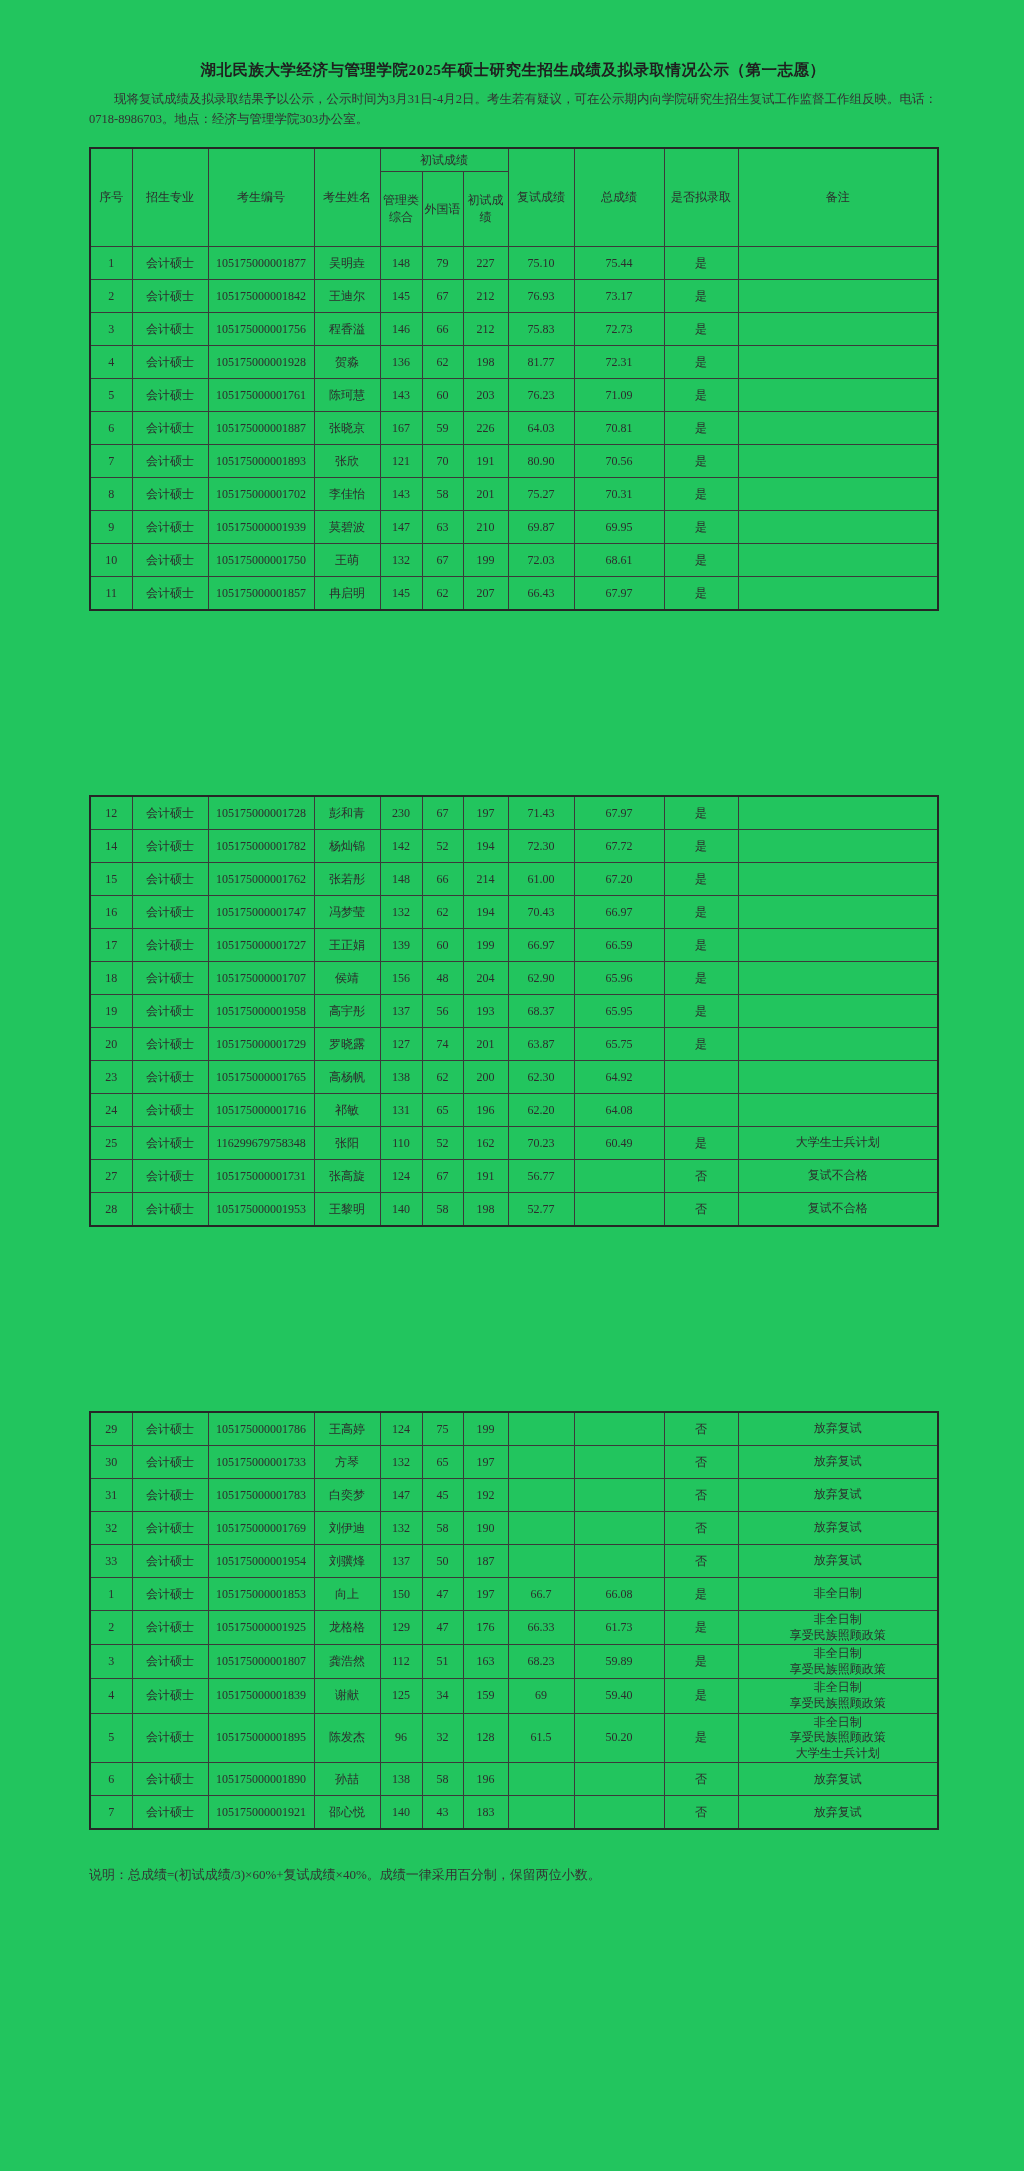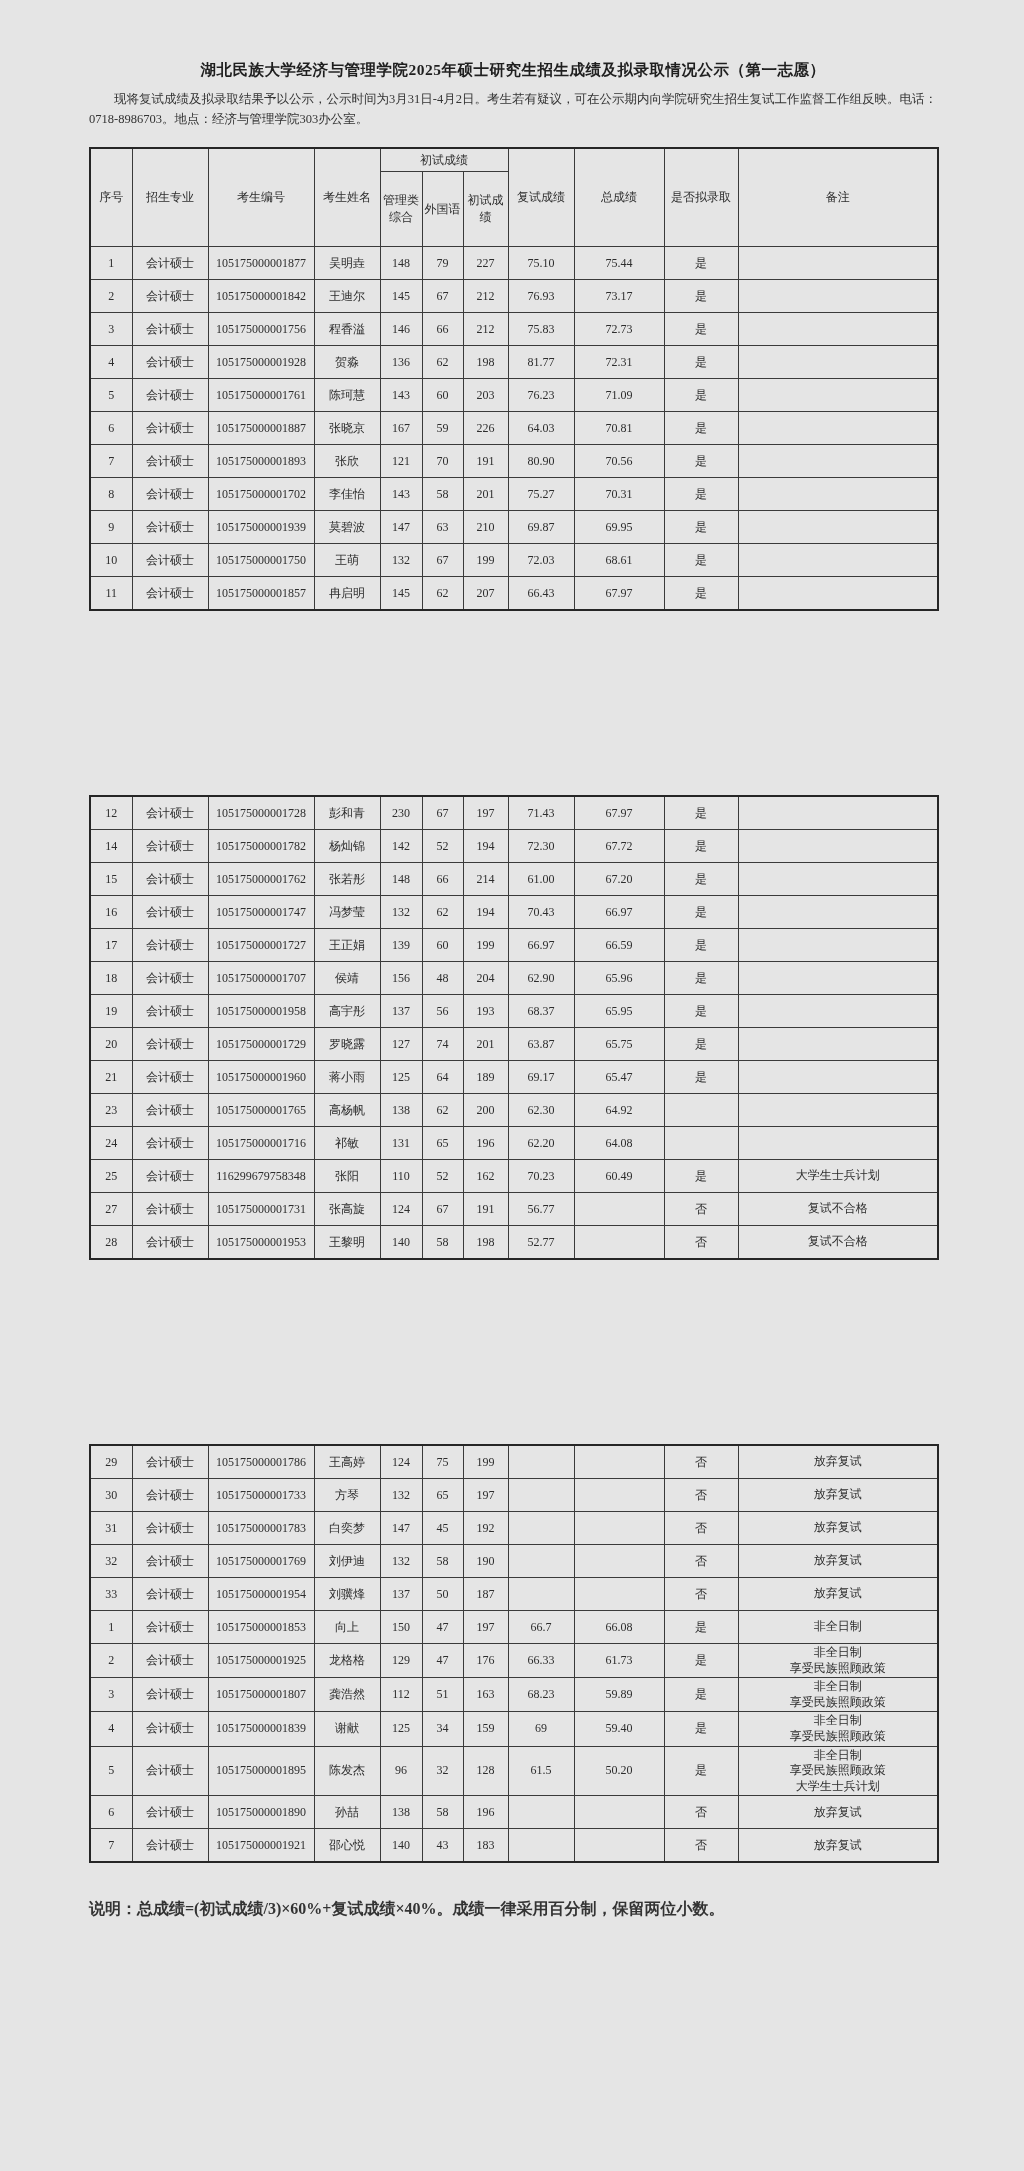--- a/index.html
+++ b/index.html
@@ -1,19 +1,19 @@
 <!DOCTYPE html>
 <html><head>
 <meta charset="utf-8">
 <style>
   html,body { margin:0; padding:0; background:#ffffff; }
   .sheet {
     position:relative;
     width:1024px; height:2171px;
-    background:#e5e5e5;
+    background:#22c55e;
     font-family:"Liberation Serif","DejaVu Serif",serif;
     color:#2d2d2d;
     overflow:hidden;
   }
   .content { margin-left:89px; width:848px; }
   .doc-title {
     margin:0; padding-top:60px;
     text-align:center;
     font-size:15.5px; font-weight:bold; color:#1f1f1f;
     letter-spacing:0.5px;
@@ -36,21 +36,21 @@
     overflow:hidden; word-break:break-all;
   }
   table.grid td { height:30px; }
   table.grid td:last-child { white-space:pre-line; line-height:1.3; }
   .t1 { margin-top:18px; }
   .hdr-top th { height:20px; }
   .hdr-bot th { height:72px; }
   .page-gap { height:184px; }
   .footnote {
     margin:36px 0 0 0;
-    font-size:16px; color:#333333;font-weight:bold;
+    font-size:13px; color:#333333;
   }
 </style>
 </head>
 <body>
 
 <div class="sheet">
   <div class="content">
 
     <h1 class="doc-title">湖北民族大学经济与管理学院2025年硕士研究生招生成绩及拟录取情况公示（第一志愿）</h1>
 
@@ -350,33 +350,20 @@
             <td>罗晓露</td>
             <td>127</td>
             <td>74</td>
             <td>201</td>
             <td>63.87</td>
             <td>65.75</td>
             <td>是</td>
             <td></td>
           </tr>
           <tr>
-            <td>21</td>
-            <td>会计硕士</td>
-            <td>105175000001960</td>
-            <td>蒋小雨</td>
-            <td>125</td>
-            <td>64</td>
-            <td>189</td>
-            <td>69.17</td>
-            <td>65.47</td>
-            <td>是</td>
-            <td></td>
-          </tr>
-          <tr>
             <td>23</td>
             <td>会计硕士</td>
             <td>105175000001765</td>
             <td>高杨帆</td>
             <td>138</td>
             <td>62</td>
             <td>200</td>
             <td>62.30</td>
             <td>64.92</td>
             <td></td>

